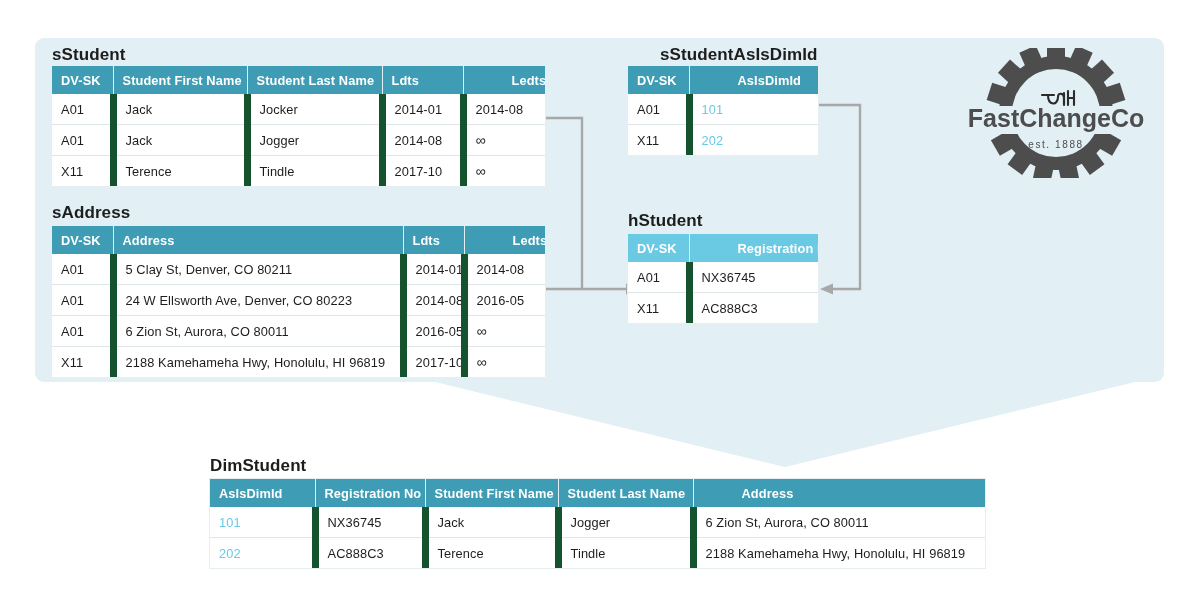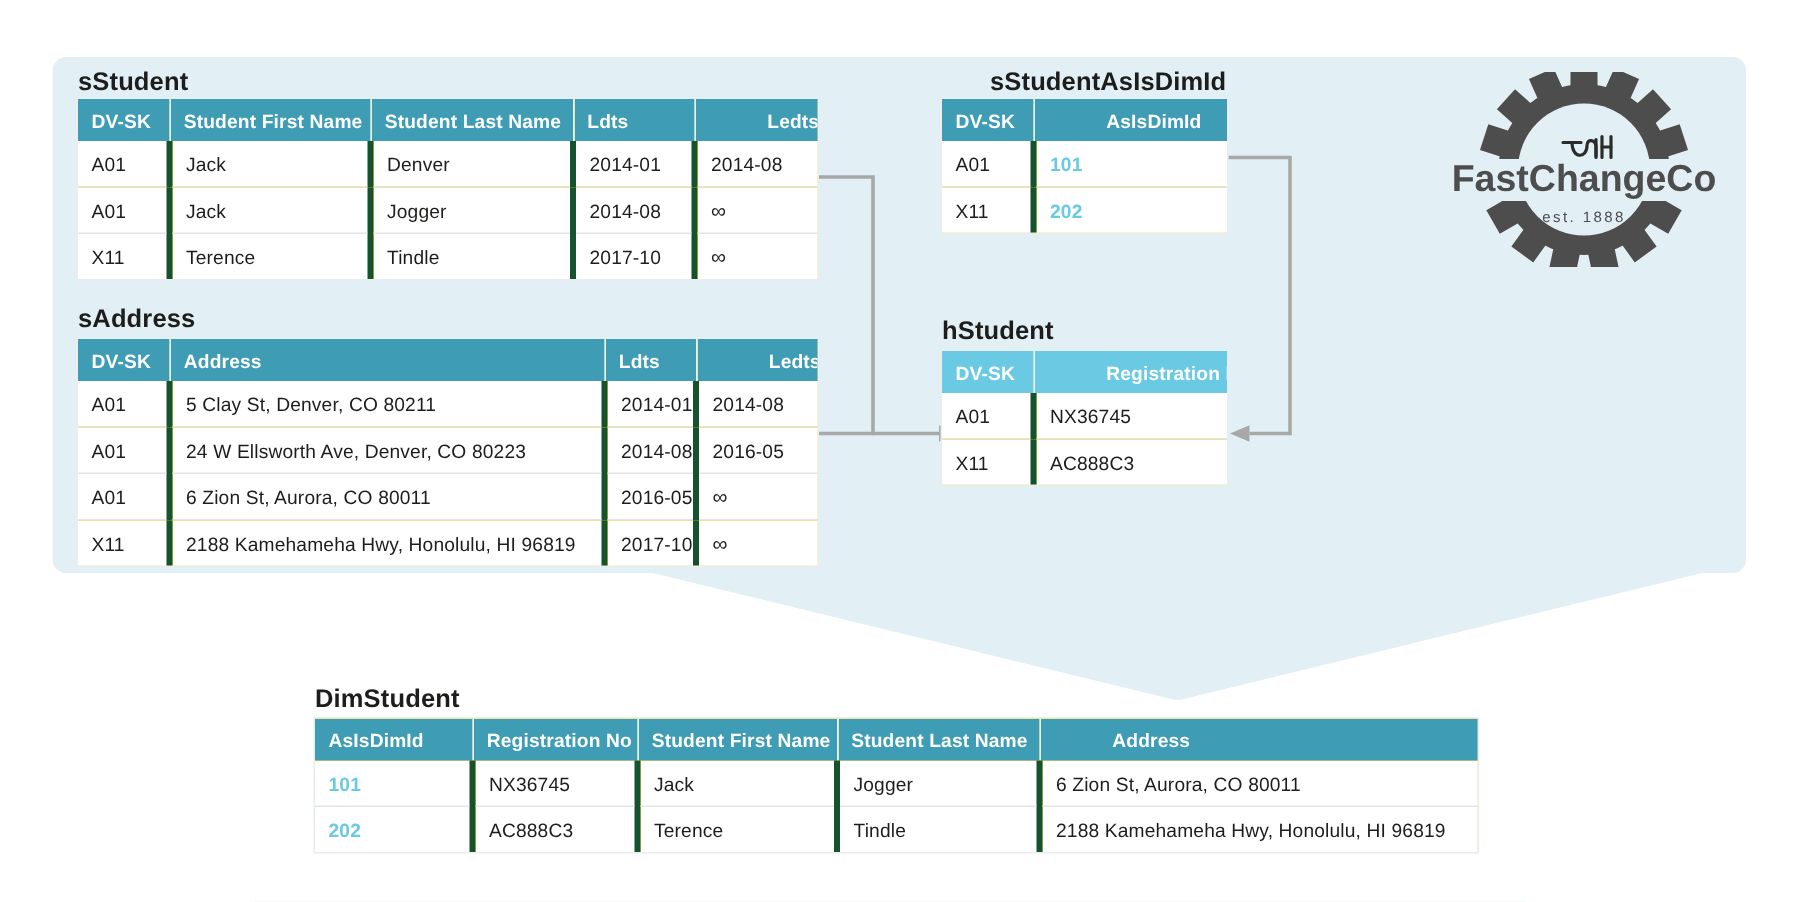--- a/index.html
+++ b/index.html
@@ -68,34 +68,34 @@
     border-right: 1px solid #e2eff5;
     letter-spacing: .1px;
     white-space: nowrap;
     overflow: hidden;
   }
   .tbl th:last-child { border-right: none; padding-left: 48px; }
   .tbl td {
     background: #ffffff;
     padding: 6px 9px;
     height: 18px;
-    border-right: 4px solid #14532d;
+    border-right: 7px solid #14532d;
     border-top: 1px solid #dfe6ea;
     white-space: nowrap;
     overflow: hidden;
     letter-spacing: .1px;
   }
   .tbl td:last-child { border-right: none; }
   .tbl tr:first-child td { border-top: none; }
 
   
   .tbl.light th { background: #6ac9e3; }
 
   
-  .idcell { color: #6ac9e3; font-weight: bold; }
+  .idcell { color: #6ac9e3; font-weight: normal; }
 
   .inf { font-size: 14px; line-height: 10px; }
 
   
   .conn { position: absolute; left: 0; top: 0; width: 1198px; height: 601px; pointer-events: none; }
 
   
   .logo {
     position: absolute;
     left: 968px;
@@ -141,21 +141,21 @@
         <th>Student First Name</th>
         <th>Student Last Name</th>
         <th>Ldts</th>
         <th>Ledts</th>
       </tr>
     </thead>
     <tbody>
       <tr>
         <td>A01</td>
         <td>Jack</td>
-        <td>Denver</td>
+        <td>Jocker</td>
         <td>2014-01</td>
         <td>2014-08</td>
       </tr>
       <tr>
         <td>A01</td>
         <td>Jack</td>
         <td>Jogger</td>
         <td>2014-08</td>
         <td class="inf">∞</td>
       </tr>

